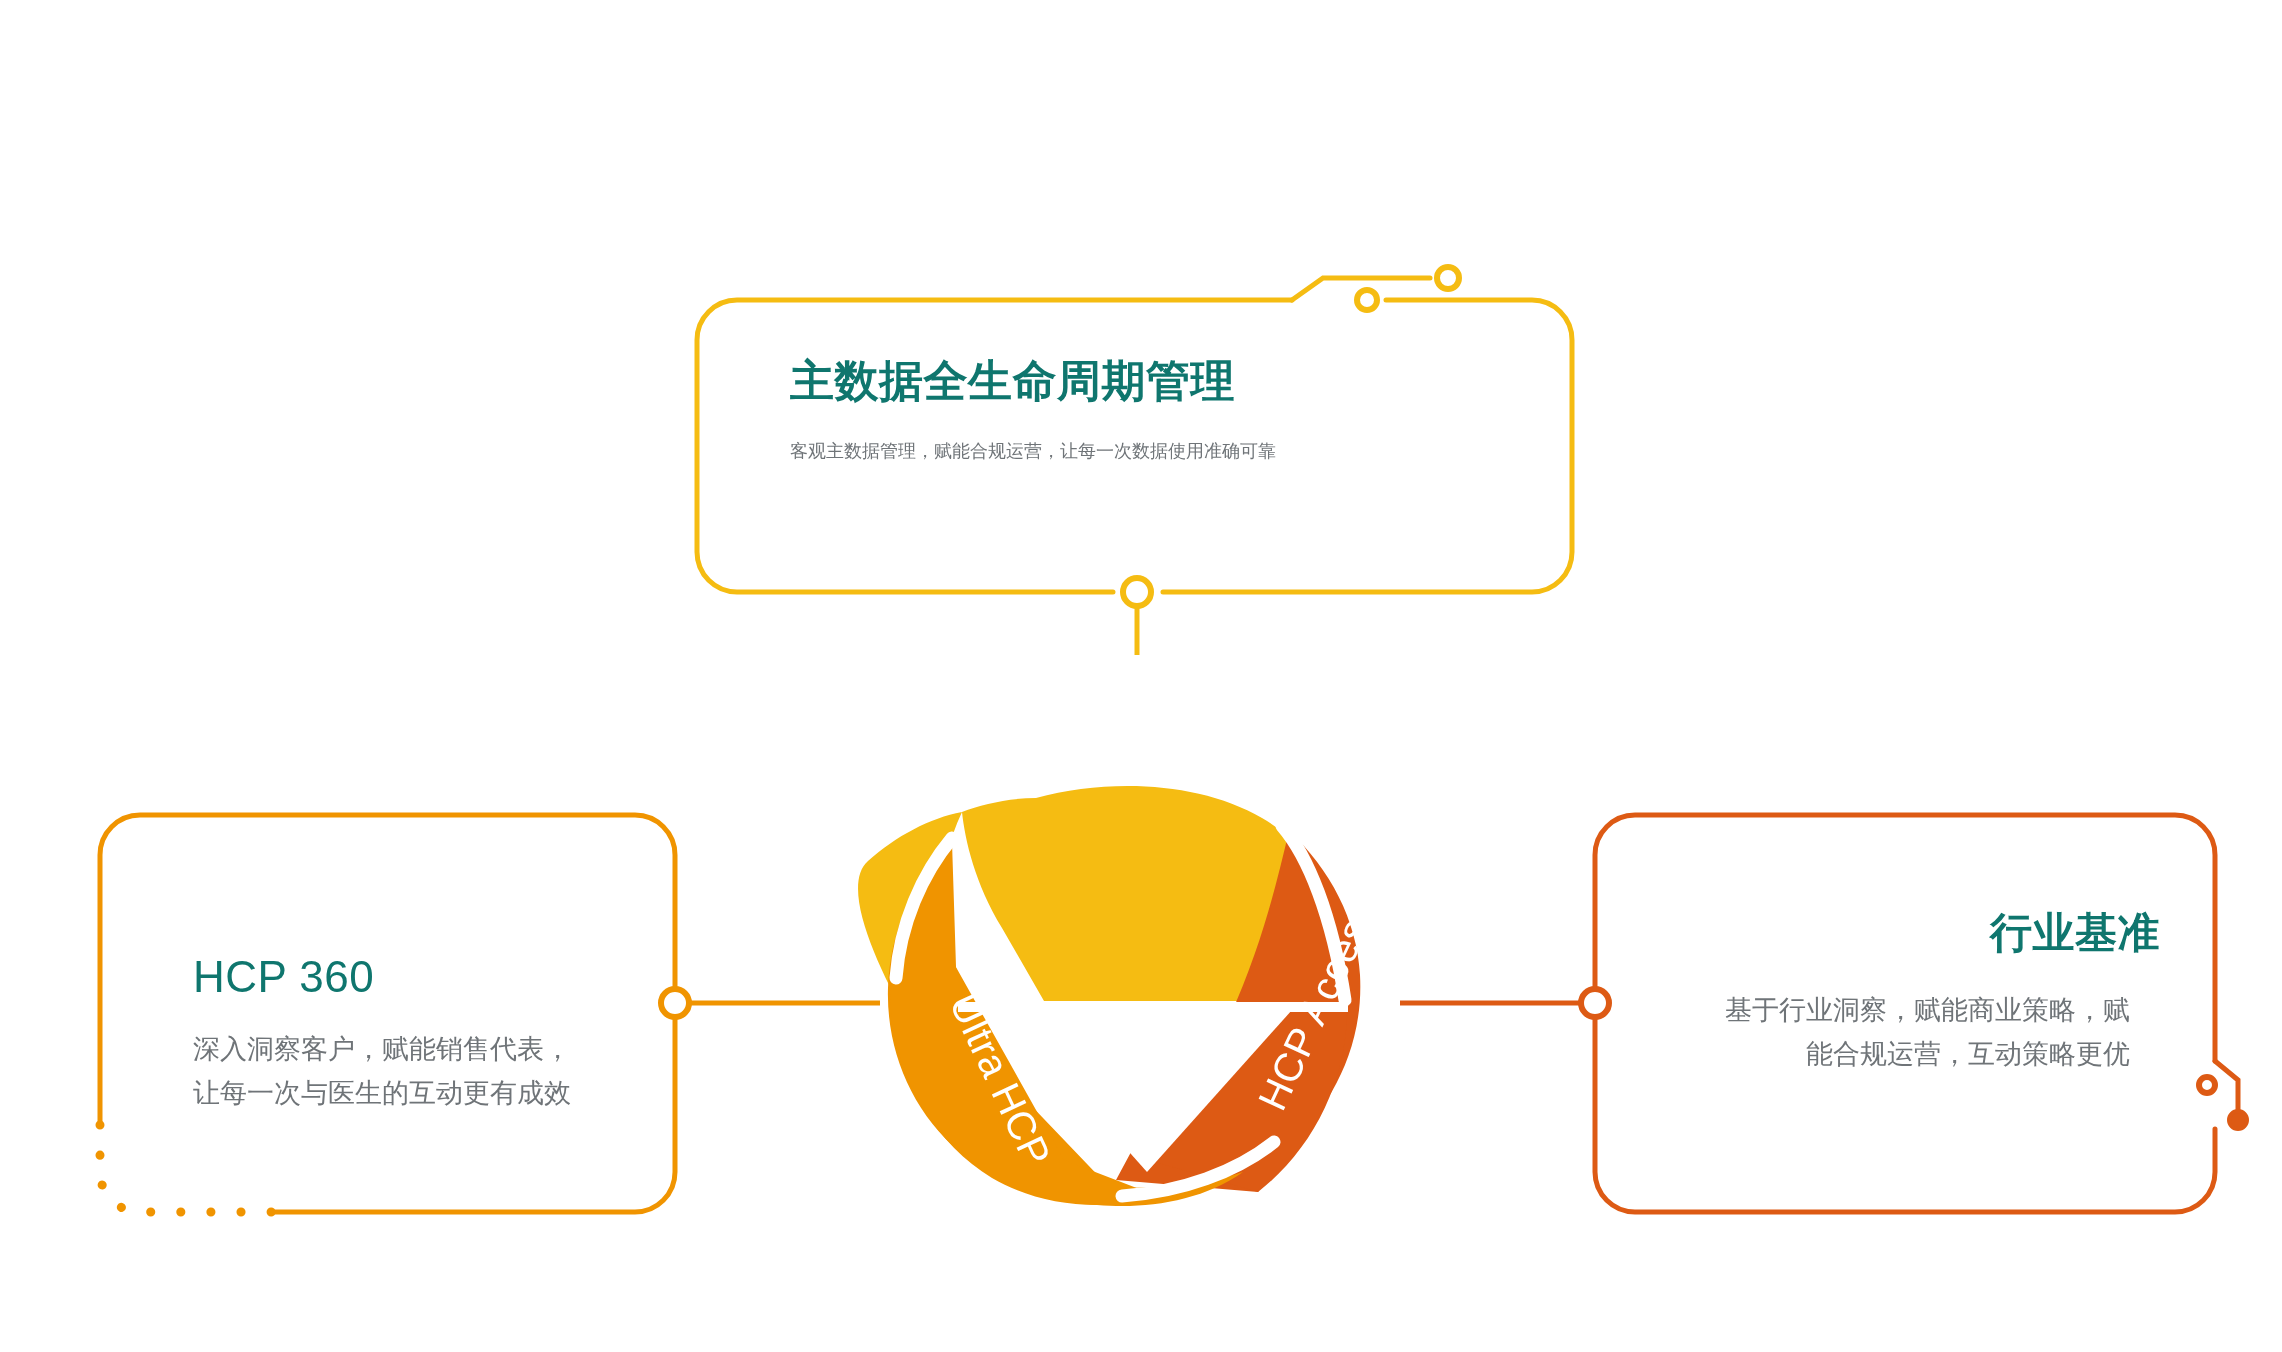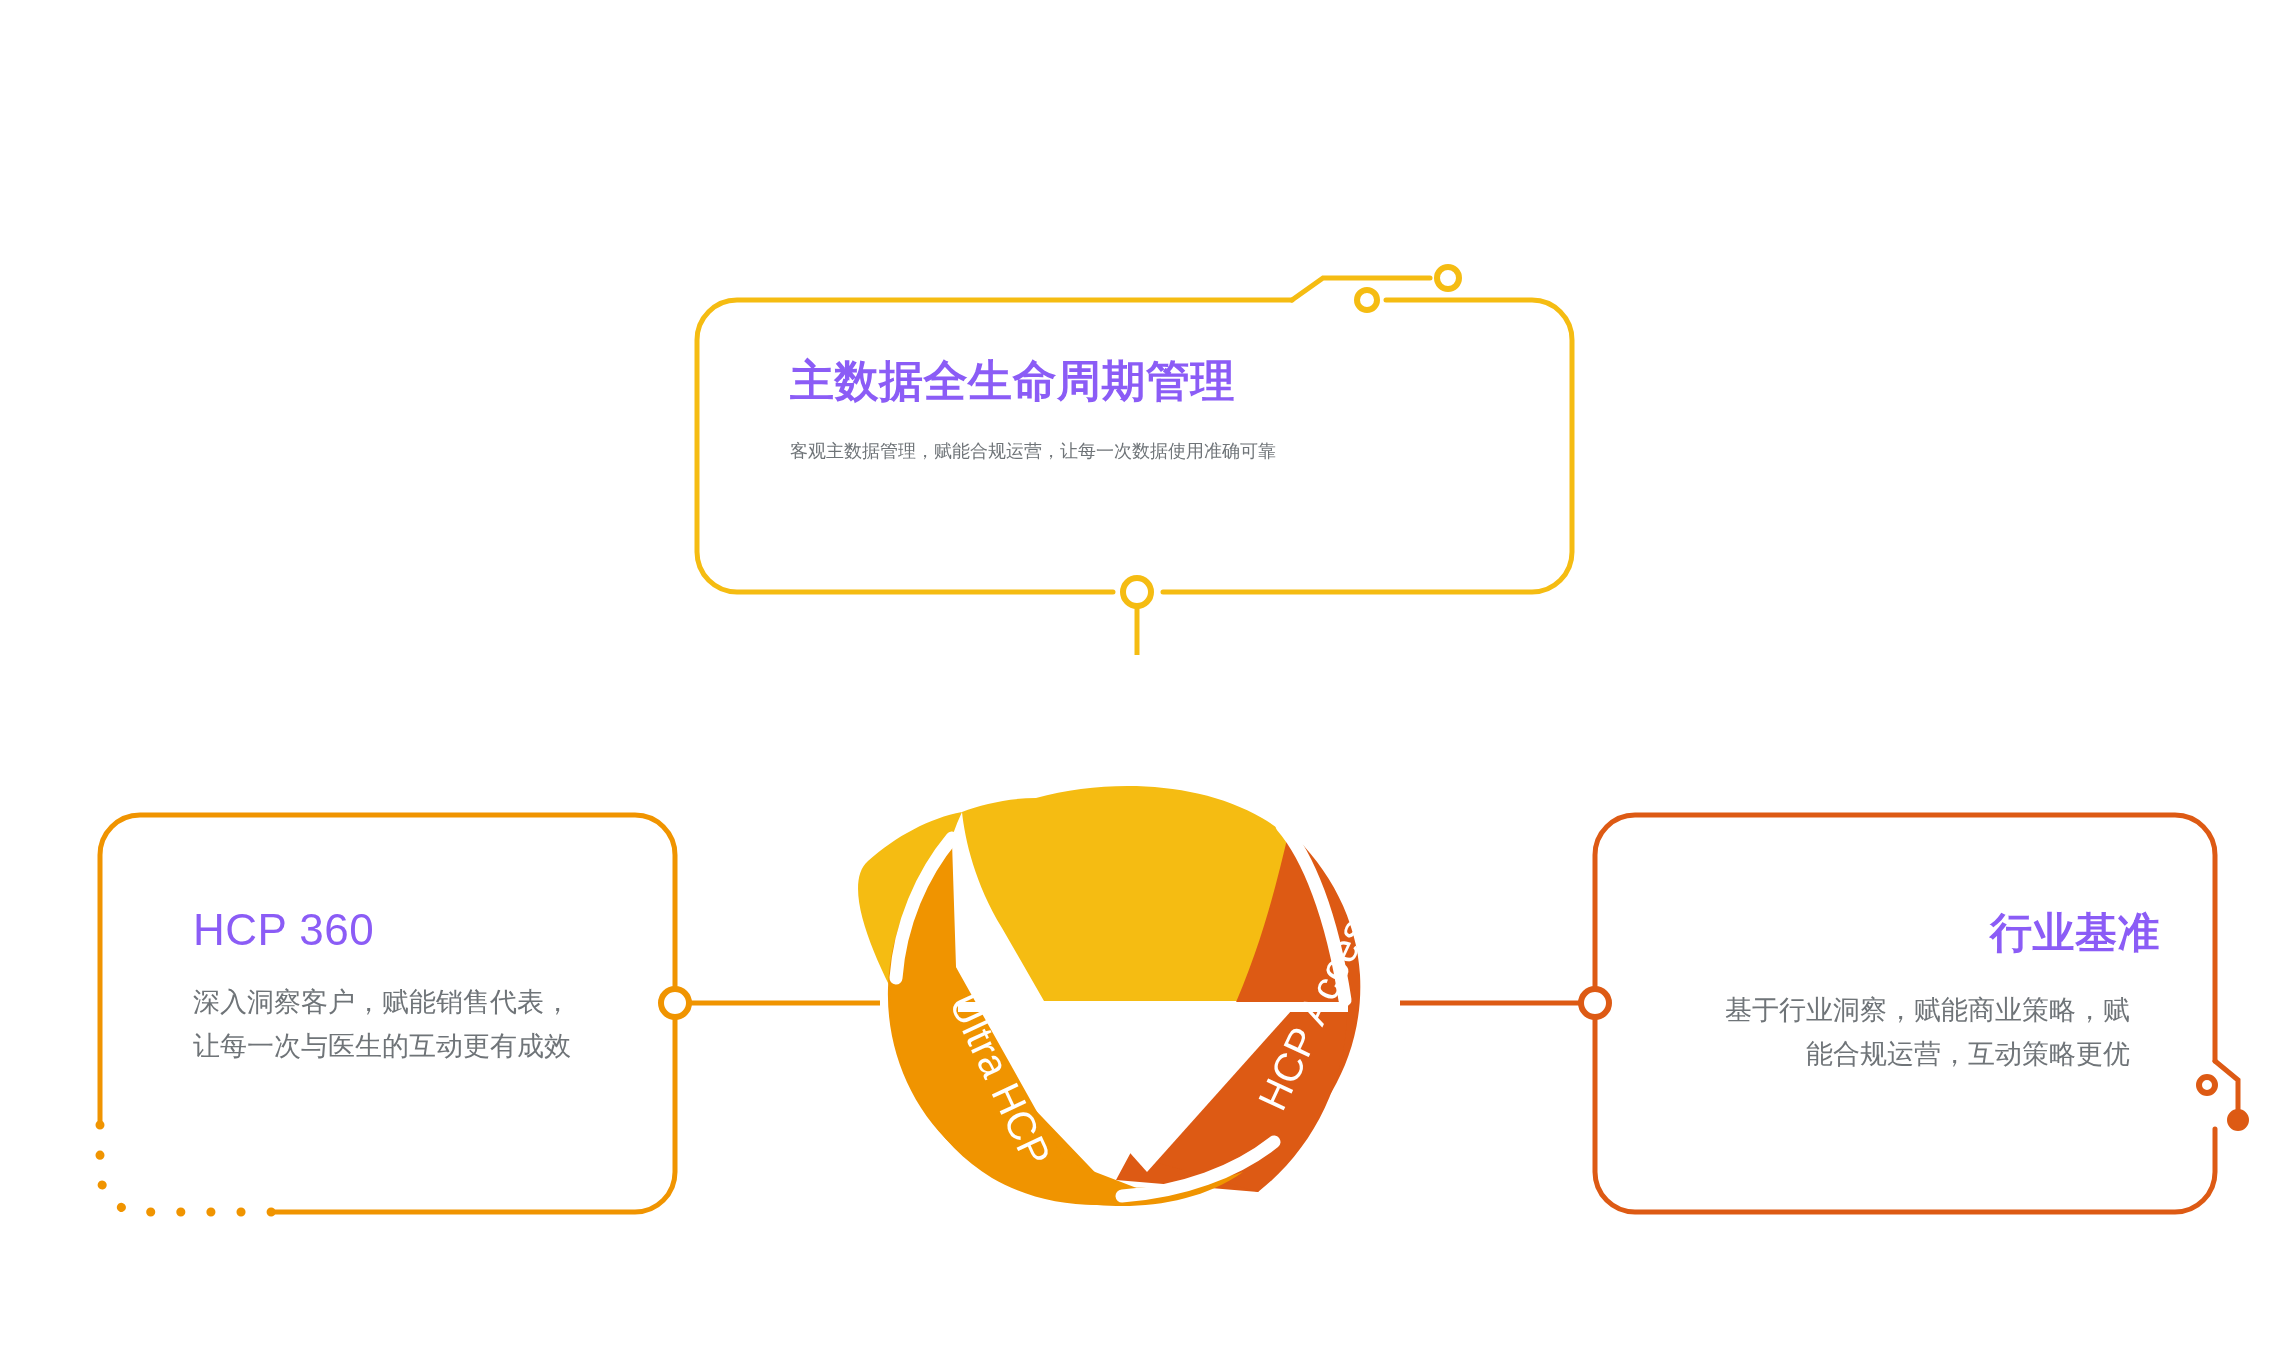--- a/index.html
+++ b/index.html
@@ -18,36 +18,36 @@
   }
   
   #wires {
     position: absolute; left: 0; top: 0;
     width: 2282px; height: 1352px;
     pointer-events: none;
   }
   
   .card-text { position: absolute; }
   .card-title {
-    color: #8b5cf6;
+    color: #0f766e;
     font-weight: bold;
     letter-spacing: 0.5px;
     white-space: nowrap;
   }
   .card-body {
     color: #6f7478;
     line-height: 1.62;
   }
   
   #card-top-text { left: 790px; top: 352px; width: 720px; }
   #card-top-text .card-title { font-size: 44px; margin: 0 0 26px 0; }
   #card-top-text .card-body  { font-size: 18px; width: 700px; }
 
   
-  #card-left-text { left: 193px; top: 905px; width: 430px; }
+  #card-left-text { left: 193px; top: 952px; width: 430px; }
   #card-left-text .card-title { font-size: 44px; font-weight: normal; margin: 0 0 28px 0; }
   #card-left-text .card-body  { font-size: 27px; width: 400px; font-family: Liberation Mono, monospace; }
 
   
   #card-right-text { left: 1710px; top: 905px; width: 450px; text-align: right; }
   #card-right-text .card-title { font-size: 42px; margin: 0 0 28px 0; }
   #card-right-text .card-body  { font-size: 27px; width: 420px; }
 
   
   .blade-label {

